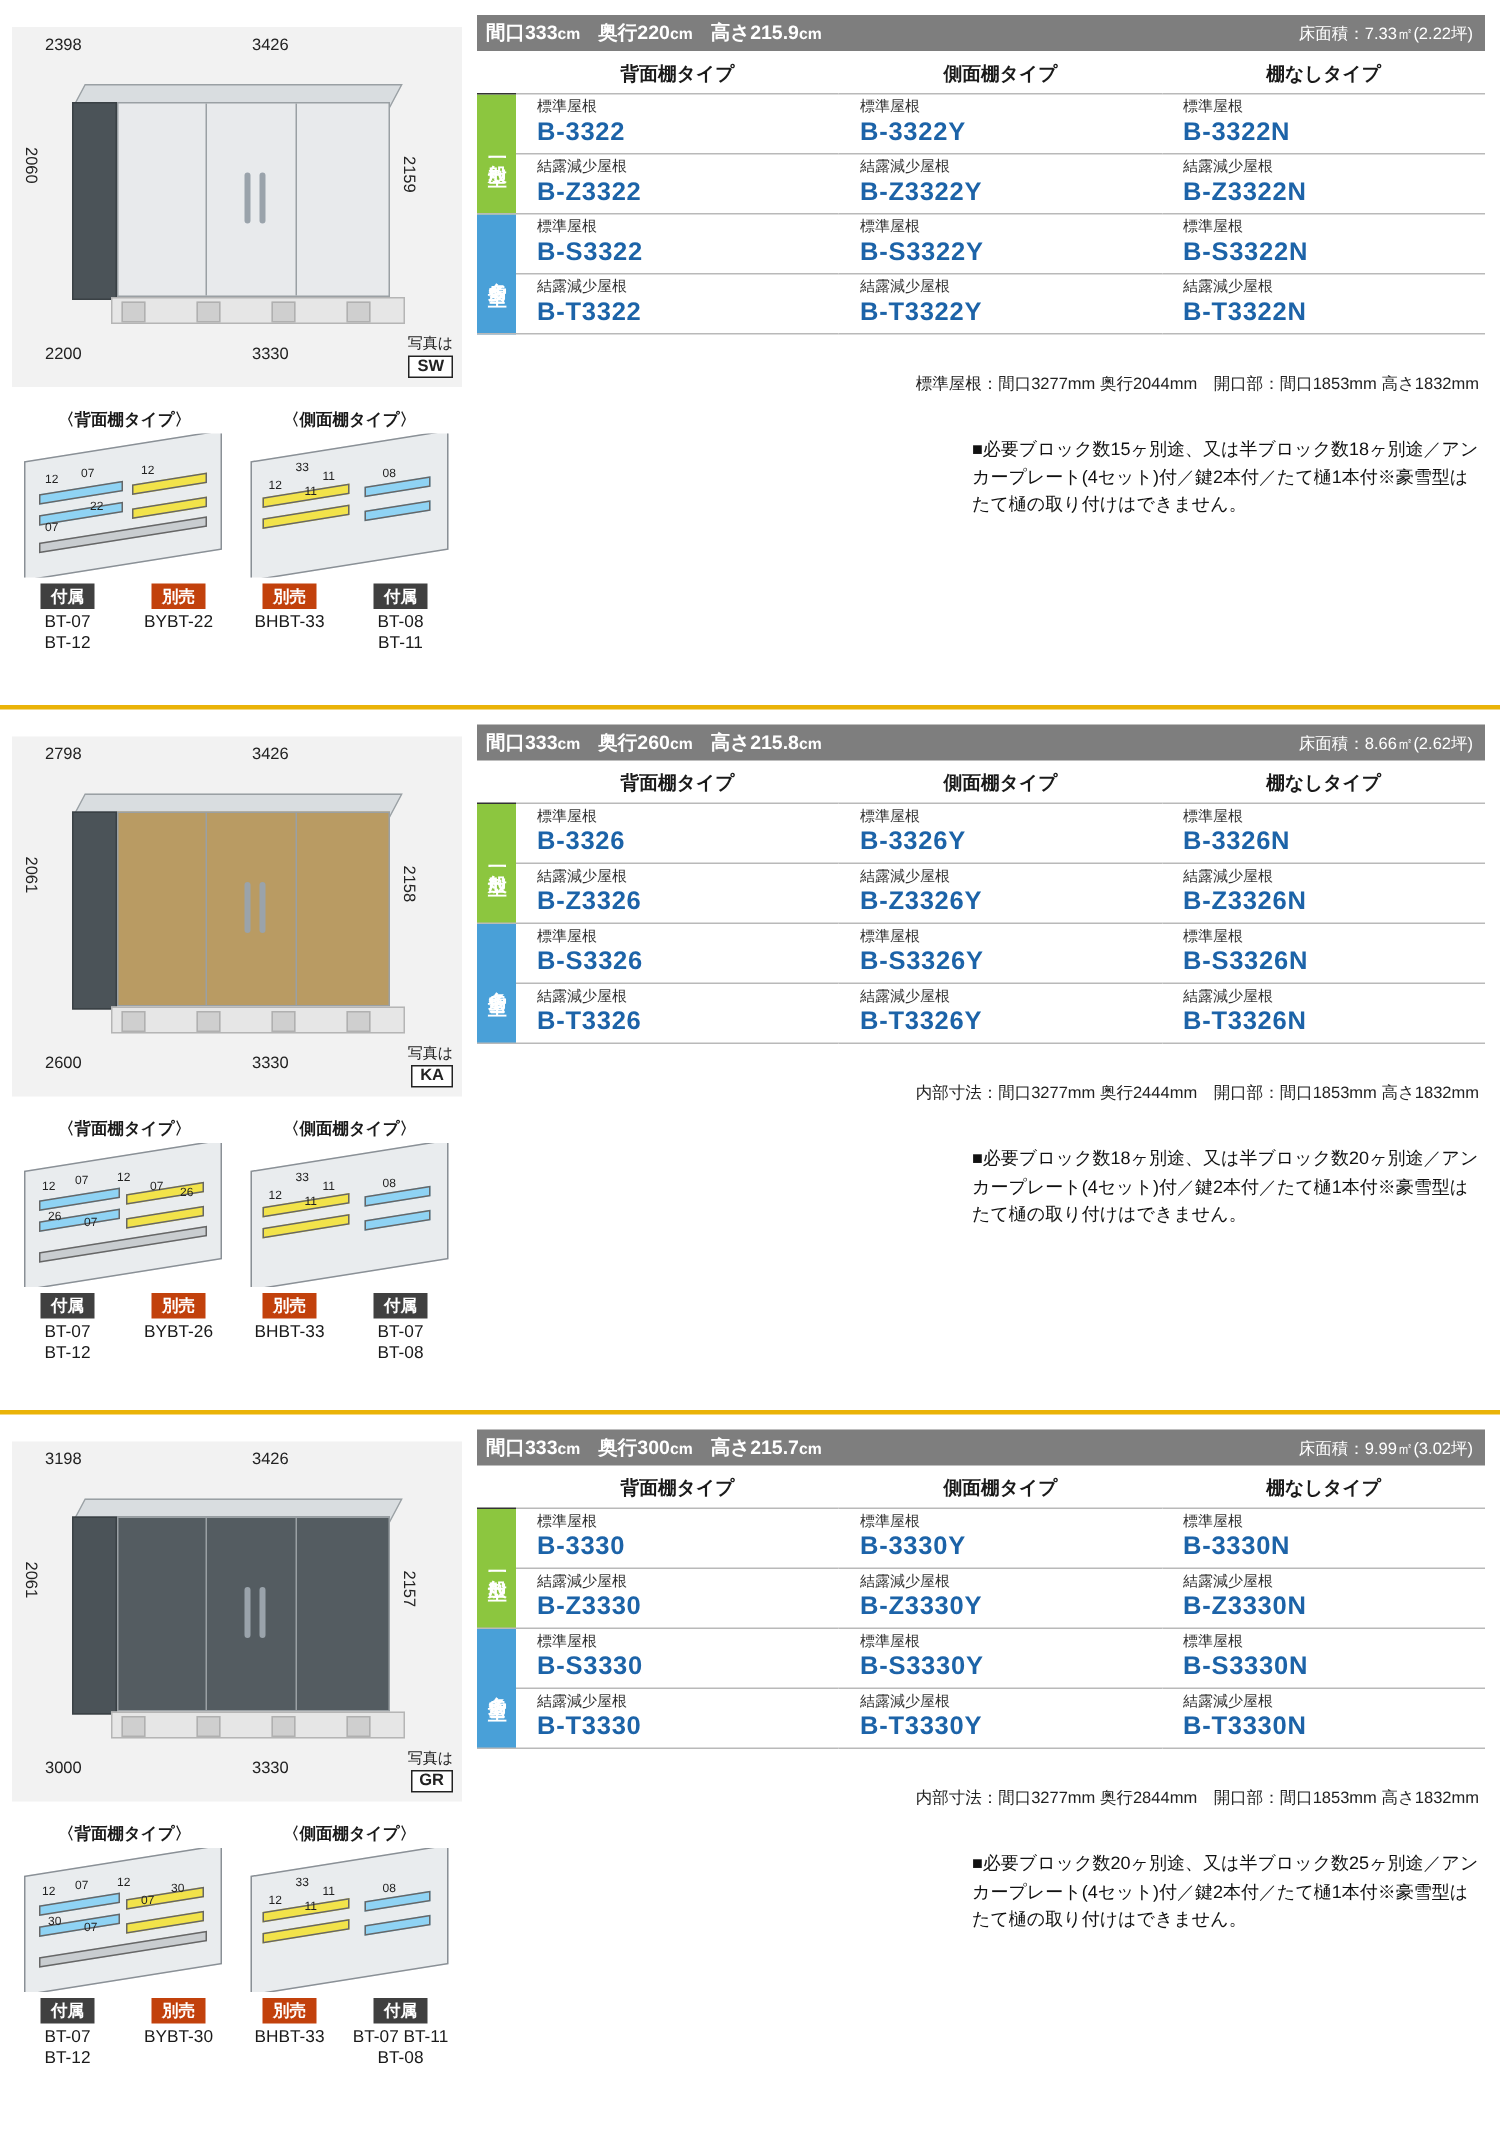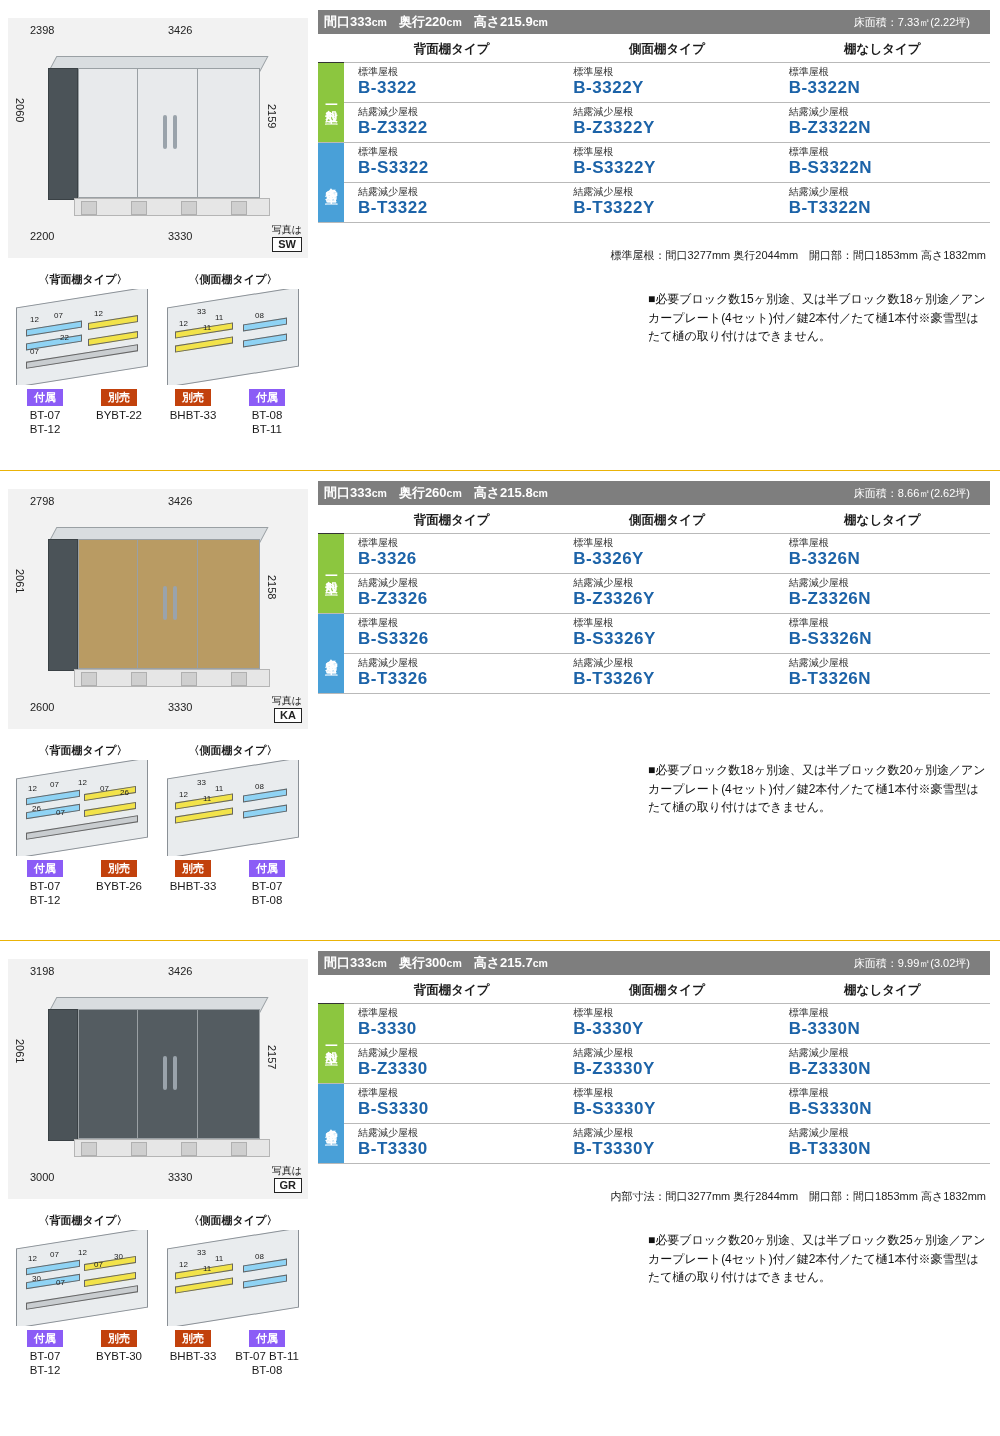--- a/index.html
+++ b/index.html
@@ -5,21 +5,21 @@
   * { box-sizing: border-box; }
   html, body { margin:0; padding:0; }
   body {
     width:1000px; height:1436px;
     background:#ffffff;
     font-family:"Liberation Sans", sans-serif;
     color:#1a1a1a;
     position:relative;
   }
   .block { position:relative; width:1000px; height:470px; }
-  .block + .block { border-top:1px solid #eab308;text-decoration:underline; }
+  .block + .block { border-top:3px solid #eab308;text-decoration:underline; }
 
   
   .left-col { position:absolute; left:0; top:0; width:318px; height:100%; }
   .shed-photo {
     position:absolute; left:8px; top:18px; width:300px; height:240px;
     background:#f2f2f2;
   }
   .shed-body {
     position:absolute; left:40px; top:38px; width:212px; height:150px;
   }
@@ -79,35 +79,35 @@
   }
   .pl-blue { background:#8fd3f4; }
   .pl-yel  { background:#f2e34a; }
   .pl-gray { background:#c9cdd0; }
   .shelf-fig .num { position:absolute; font-size:8px; color:#222; }
 
   .badge-row { display:flex; margin-top:4px; }
   .badge-cell { width:74px; text-align:center; font-size:10px; }
   .badge {
     display:inline-block; padding:1px 7px; font-size:11px; font-weight:bold;
-    color:#fff; background:#8b5cf6; margin-bottom:2px;
+    color:#fff; background:#404040; margin-bottom:2px;
   }
   .badge.orange { background:#c2410c; }
   .code-line { font-size:11.5px; line-height:1.25; }
 
   
   .right-col { position:absolute; left:318px; top:0; width:682px; height:100%; }
   .hdr-bar {
     position:absolute; left:0; top:10px; width:672px; height:24px;
     background:#7e7e7e; color:#fff; display:flex; align-items:center;
   }
   .hdr-bar .seg { padding:0 6px; font-size:13px; font-weight:bold; }
   .hdr-bar .seg small { font-size:10.5px; font-weight:bold; }
   .hdr-bar .area {
-    margin-left:auto; padding-right:20px; font-size:11px; font-weight:normal;
+    margin-left:auto; padding-right:8px; font-size:11px; font-weight:normal;
   }
   table.models {
     position:absolute; left:0; top:38px; width:672px; border-collapse:collapse;
   }
   table.models th, table.models td { border-bottom:1px solid #b9b9b9; }
   .typecol {
     width:26px; text-align:center; font-size:12px; font-weight:bold; color:#fff;
     padding:0;
   }
   .typecol span {
@@ -389,20 +389,21 @@
         <td class="modelcell"><span class="roofname">標準屋根</span><span class="mname">B-S3326N</span></td>
       </tr>
       <tr>
         <td class="modelcell"><span class="roofname">結露減少屋根</span><span class="mname">B-T3326</span></td>
         <td class="modelcell"><span class="roofname">結露減少屋根</span><span class="mname">B-T3326Y</span></td>
         <td class="modelcell"><span class="roofname">結露減少屋根</span><span class="mname">B-T3326N</span></td>
       </tr>
     </tbody>
       </table>
 
+    <div class="inner-dims" style="top:248px;">内部寸法：間口3277mm 奥行2444mm　開口部：間口1853mm 高さ1832mm</div>
     <div class="note" style="top:290px;">■必要ブロック数18ヶ別途、又は半ブロック数20ヶ別途／アンカープレート(4セット)付／鍵2本付／たて樋1本付※豪雪型はたて樋の取り付けはできません。</div>
   </div>
 </div>
 
 <div class="block">
   <div class="left-col">
     <div class="shed-photo">
       <div class="shed-body">
         <div class="roof"></div>
         <div class="side-face"></div>

